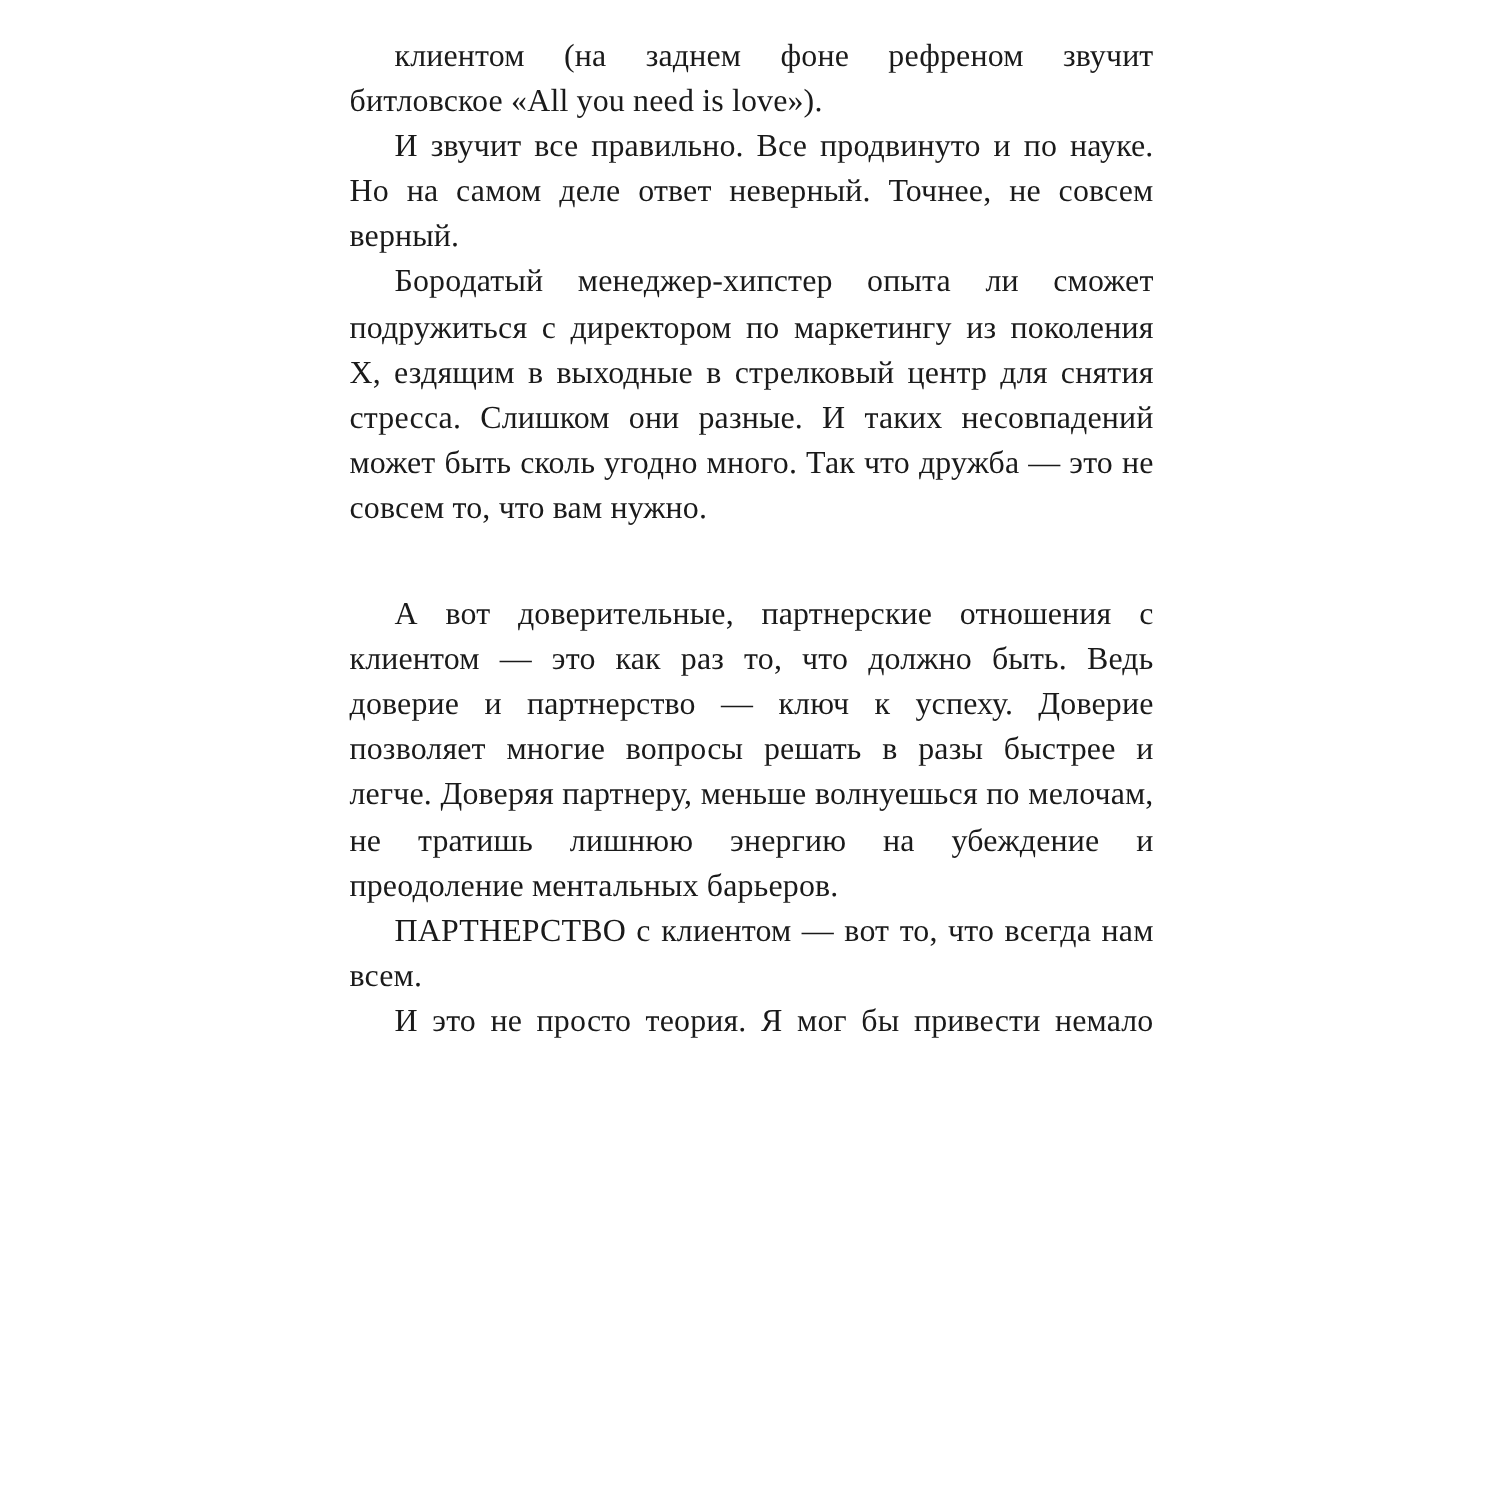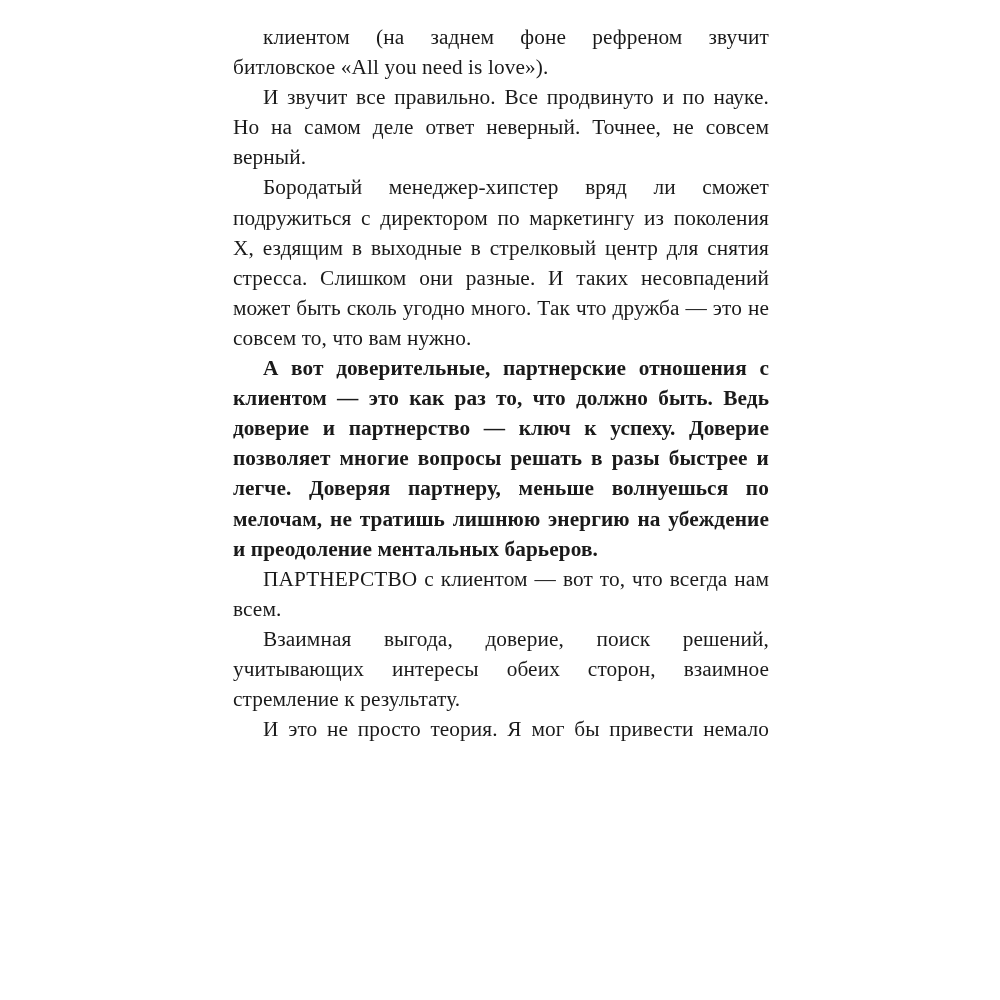--- a/index.html
+++ b/index.html
@@ -46,44 +46,44 @@
   }
 
   
   p.para.continues::after {
     content: "";
     display: inline-block;
     width: 100%;
   }
 
   p.bold {
-    font-weight: bold;
+    font-weight: normal;
+    margin-top: 41px;
   }
 
   .first-para {
     text-indent: 0;
   }
 </style>
 </head>
 <body style="background: rgb(255, 255, 255); color: rgb(26, 26, 26);">
 
 <div class="page" style="background: rgb(255, 255, 255);">
   <div class="text-column">
 
     <p class="para first-para">клиентом (на заднем фоне рефреном звучит битловское «All you need is love»).</p>
 
     <p class="para">И звучит все правильно. Все продвинуто и по науке. Но на самом деле ответ неверный. Точнее, не совсем верный.</p>
 
 
-    <p class="para">Бородатый менеджер-хипстер вряд ли сможет подружиться с директором по маркетингу из поколения X, ездящим в выходные в стрелковый центр для снятия стресса. Слишком они разные. И таких несовпадений может быть сколь угодно много. Так что дружба — это не совсем то, что вам нужно.</p>
+    <p class="para">Бородатый менеджер-хипстер опыта ли сможет подружиться с директором по маркетингу из поколения X, ездящим в выходные в стрелковый центр для снятия стресса. Слишком они разные. И таких несовпадений может быть сколь угодно много. Так что дружба — это не совсем то, что вам нужно.</p>
 
     <p class="para bold">А вот доверительные, партнерские отношения с клиентом — это как раз то, что должно быть. Ведь доверие и партнерство — ключ к успеху. Доверие позволяет многие вопросы решать в разы быстрее и легче. Доверяя партнеру, меньше волнуешься по мелочам, не тратишь лишнюю энергию на убеждение и преодоление ментальных барьеров.</p>
 
 
     <p class="para">ПАРТНЕРСТВО с клиентом — вот то, что всегда нам всем.</p>
 
-    <p class="para">Взаимная выгода, доверие, поиск решений, учитывающих интересы обеих сторон, взаимное стремление к результату.</p>
 
 
     <p class="para continues">И это не просто теория. Я мог бы привести немало</p>
 
   </div>
 </div>
 
 </body></html>

